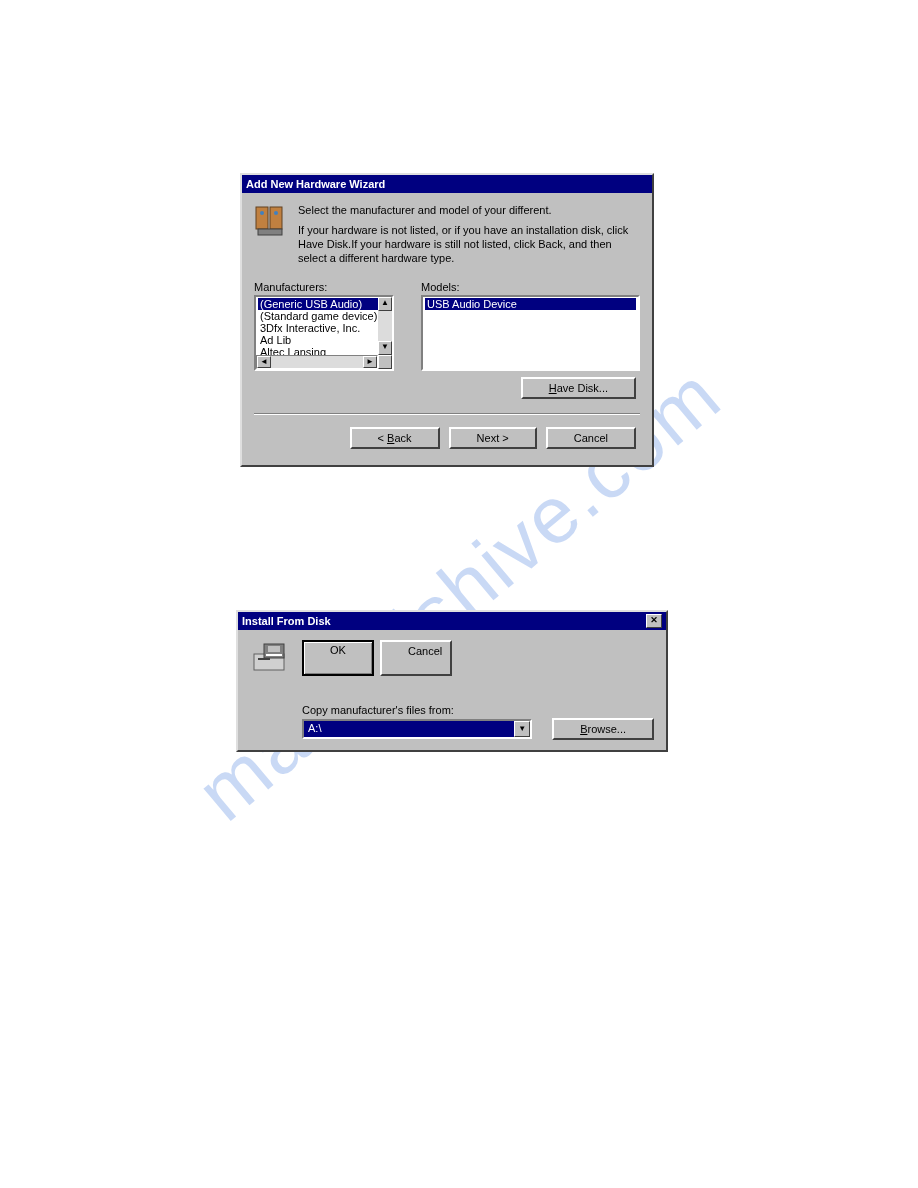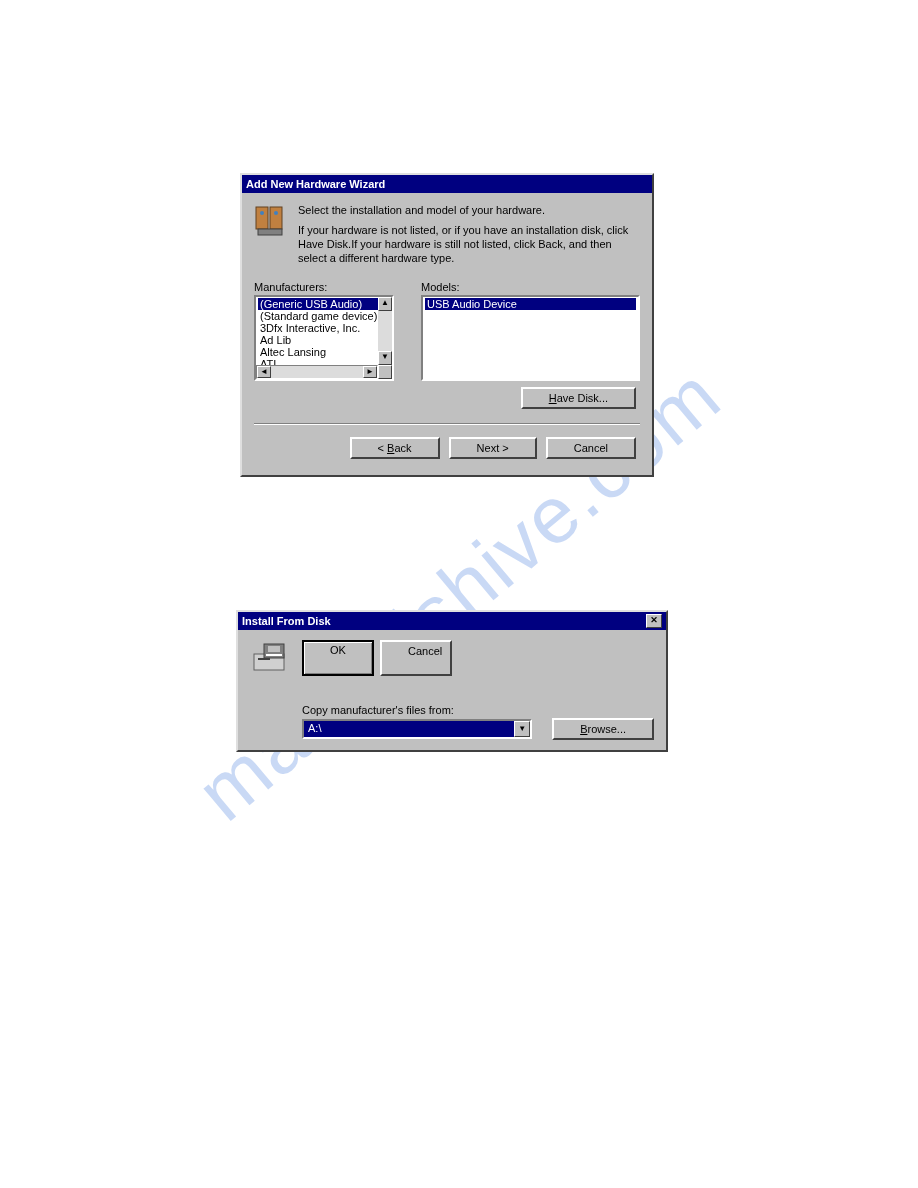--- a/index.html
+++ b/index.html
@@ -65,21 +65,21 @@
   .intro-text { font-size: 11px; line-height: 14px; }
   .intro-text p { margin: 0 0 6px 0; }
   .lists-row { display: flex; gap: 27px; margin-top: 6px; }
   .list-col.manuf { width: 140px; }
   .list-col.models { flex: 1; }
   .list-label { margin-bottom: 2px; }
   .listbox {
     background: #fff;
     border: 2px solid;
     border-color: #808080 #fff #fff #808080;
-    height: 86px;
+    height: 76px;
     position: relative;
     overflow: hidden;
   }
   .listbox-inner { padding: 1px 2px; }
   .list-item { padding: 0 2px; white-space: nowrap; overflow: hidden; text-overflow: clip; }
   .list-item.selected { background: #000080; color: #fff; }
   .vscroll {
     position: absolute;
     right: 0; top: 0; bottom: 14px;
     width: 14px;
@@ -172,21 +172,21 @@
       <div class="hw-icon">
         <svg viewBox="0 0 32 34">
           <rect x="2" y="4" width="12" height="22" fill="#c08040" stroke="#604020"></rect>
           <rect x="16" y="4" width="12" height="22" fill="#c08040" stroke="#604020"></rect>
           <rect x="4" y="26" width="24" height="6" fill="#808080" stroke="#404040"></rect>
           <circle cx="8" cy="10" r="2" fill="#4080c0"></circle>
           <circle cx="22" cy="10" r="2" fill="#4080c0"></circle>
         </svg>
       </div>
       <div class="intro-text">
-        <p>Select the installation and model of your hardware.</p>
+        <p>Select the manufacturer and model of your different.</p>
         <p>If your hardware is not listed, or if you have an installation disk, click Have Disk.If your hardware is still not listed, click Back, and then select a different hardware type.</p>
       </div>
     </div>
 
     <div class="lists-row">
       <div class="list-col manuf">
         <div class="list-label">Manufacturers:</div>
         <div class="listbox">
           <div class="listbox-inner" style="padding-right:14px;">
             <div class="list-item selected">(Generic USB Audio)</div>

